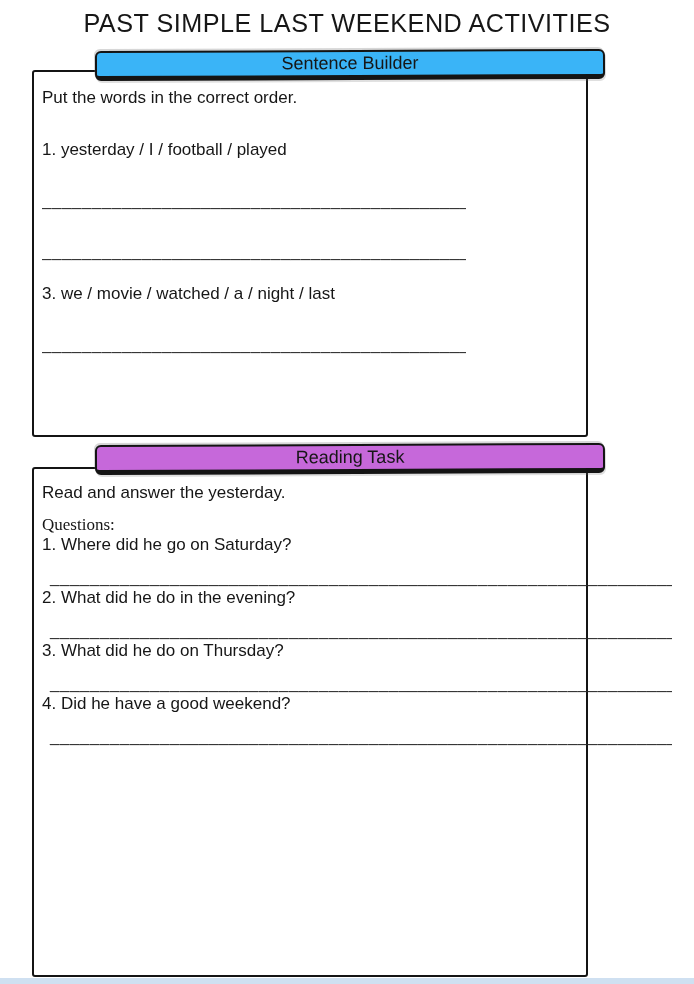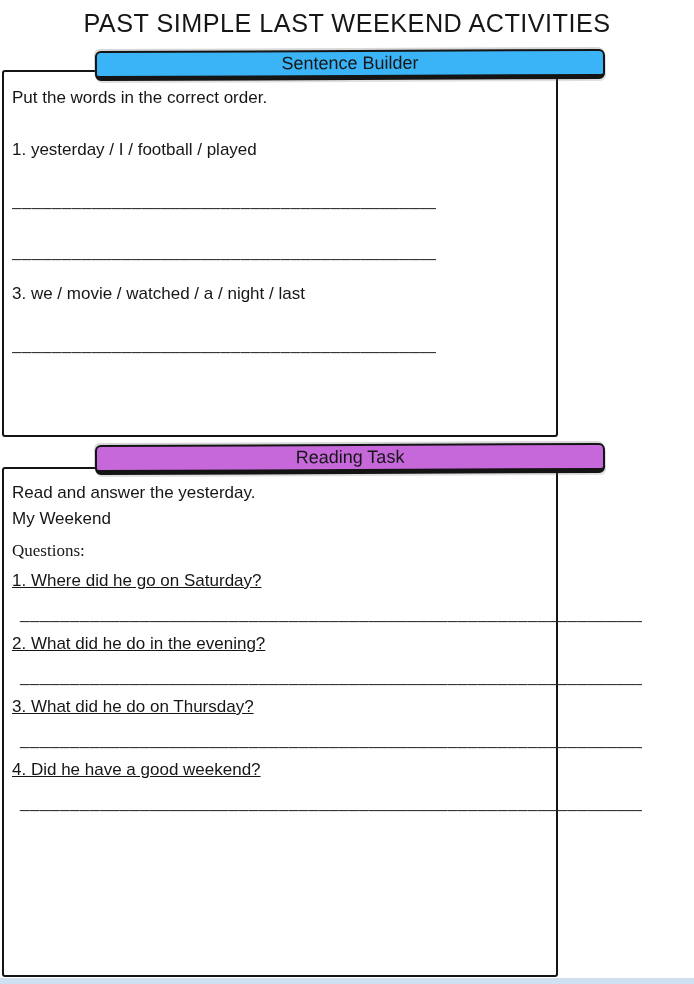--- a/index.html
+++ b/index.html
@@ -7,21 +7,21 @@
     width:694px;height:984px;position:relative;background:#ffffff;
     font-family:"Liberation Sans","DejaVu Sans",sans-serif;color:#161616;
     overflow:hidden;
   }
   .page-title{
     position:absolute;top:6px;left:0;width:694px;text-align:center;
     font-size:26px;line-height:34px;letter-spacing:.5px;font-weight:400;
     transform:scaleX(.97);
   }
   .panel{
-    position:absolute;left:2px;width:556px;
+    position:absolute;left:32px;width:556px;
     border:2.5px solid #141414;border-radius:3px;background:#fff;
     box-sizing:border-box;
   }
   #panel-1{top:70px;height:367px;}
   #panel-2{top:467px;height:510px;}
   .banner{
     position:absolute;left:95px;width:510px;height:30px;z-index:3;
     border:2px solid #141414;border-bottom-width:5px;border-radius:6px;
     box-sizing:border-box;text-align:center;font-size:18px;line-height:22px;
     transform:rotate(-0.25deg);
@@ -41,21 +41,21 @@
   #panel-1 .blank{margin-top:31px;width:424px;}
   #panel-1 .prompt.p2{margin-top:25px;}
   #panel-1 .prompt.p3{margin-top:22px;}
   
   #panel-2 .instruction{margin-top:0px;}
   #panel-2 .passage-title{margin-top:6px;}
   #panel-2 .passage{
     margin-top:22px;width:616px;font-size:17px;line-height:29px;white-space:normal;
   }
   #panel-2 .questions-label{margin-top:12px;font-family:Liberation Serif, serif;}
-  #panel-2 .question{margin-top:10px;text-decoration:underline;}
+  #panel-2 .question{margin-top:0;}
   #panel-2 .blank{margin-top:13px;width:622px;padding-left:8px;}
   .bottom-strip{
     position:absolute;left:0;bottom:0;width:694px;height:6px;z-index:5;
   }
 </style>
 </head>
 <body>
 
 <div class="page-title">PAST SIMPLE LAST WEEKEND ACTIVITIES</div>
 
@@ -73,21 +73,20 @@
     <div class="txt prompt p3">3. we / movie / watched / a / night / last</div>
     <div class="blank">____________________________________________</div>
   </div>
 </div>
 
 <div class="banner" id="banner-2" style="background-color: rgb(198, 104, 218);">Reading Task</div>
 
 <div class="panel" id="panel-2">
   <div class="panel-inner">
     <div class="txt instruction">Read and answer the yesterday.</div>
-    <div class="txt passage-title">My Weekend</div>
 
     <div class="txt questions-label">Questions:</div>
 
     <div class="txt question">1. Where did he go on Saturday?</div>
     <div class="blank">________________________________________________________________</div>
 
     <div class="txt question">2. What did he do in the evening?</div>
     <div class="blank">________________________________________________________________</div>
 
     <div class="txt question">3. What did he do on Thursday?</div>

